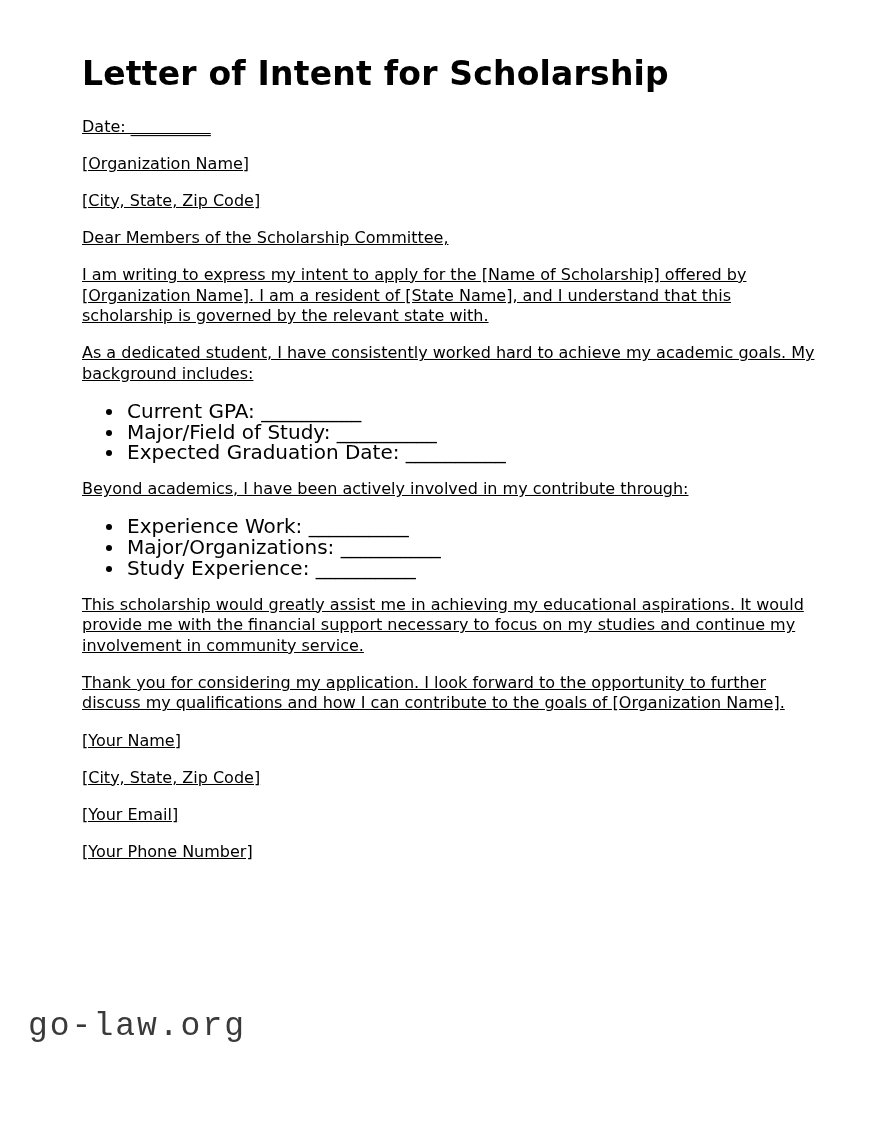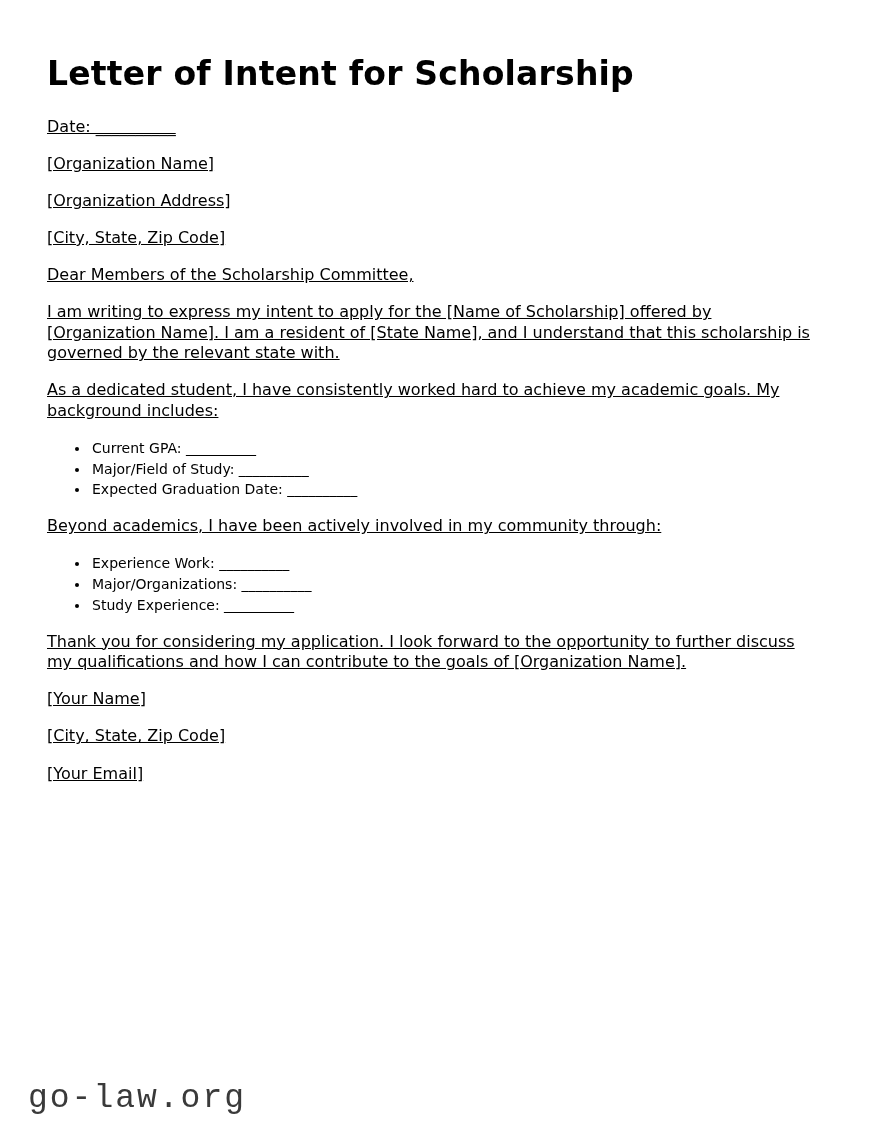--- a/index.html
+++ b/index.html
@@ -5,96 +5,98 @@
   * { box-sizing: border-box; }
   html, body { margin: 0; padding: 0; background: #ffffff; }
   .page {
     position: relative;
     width: 869px;
     height: 1124px;
     background: #ffffff;
     color: #000000;
     font-family: "DejaVu Sans", "Liberation Sans", sans-serif;
     overflow: hidden;
+    padding-left: 35px;
   }
   .content {
     padding: 54px 45px 0 47px;
   }
   .doc-title {
     font-size: 33px;
     font-weight: bold;
     line-height: 1.2;
     margin: 0 0 23px 0;
     letter-spacing: 0.2px;
   }
   .para {
     font-size: 16px;
     line-height: 20.6px;
     margin: 0 0 16.5px 0;
     text-decoration: underline;
   }
   ul.blank-list {
     margin: 0 0 16.5px 0;
     padding: 0 0 0 43px;
-    font-size: 14px;
+    font-size: 20px;
     line-height: 20.6px;
   }
   ul.blank-list li {
     margin: 0;
     padding-left: 2px;
   }
   .footer-brand {
     position: absolute;
     left: 28px;
-    top: 1080px;
+    top: 1008px;
     font-family: "Liberation Mono", "DejaVu Sans Mono", monospace;
     font-size: 33px;
     letter-spacing: 2px;
     color: #3a3a3a;
     white-space: nowrap;
   }
 </style>
 </head>
 <body>
 
 <div class="page">
   <div class="content">
 
     <h1 class="doc-title">Letter of Intent for Scholarship</h1>
 
     <p class="para">Date: __________</p>
 
     <p class="para">[Organization Name]</p>
-    <p class="para">[Organization Address]</p>
     <p class="para">[City, State, Zip Code]</p>
 
     <p class="para">Dear Members of the Scholarship Committee,</p>
 
     <p class="para">I am writing to express my intent to apply for the [Name of Scholarship] offered by [Organization Name]. I am a resident of [State Name], and I understand that this scholarship is governed by the relevant state with.</p>
 
     <p class="para">As a dedicated student, I have consistently worked hard to achieve my academic goals. My background includes:</p>
 
     <ul class="blank-list">
       <li>Current GPA: __________</li>
       <li>Major/Field of Study: __________</li>
       <li>Expected Graduation Date: __________</li>
     </ul>
 
-    <p class="para">Beyond academics, I have been actively involved in my community through:</p>
+    <p class="para">Beyond academics, I have been actively involved in my contribute through:</p>
 
     <ul class="blank-list">
       <li>Experience Work: __________</li>
       <li>Major/Organizations: __________</li>
       <li>Study Experience: __________</li>
     </ul>
 
+    <p class="para">This scholarship would greatly assist me in achieving my educational aspirations. It would provide me with the financial support necessary to focus on my studies and continue my involvement in community service.</p>
 
     <p class="para">Thank you for considering my application. I look forward to the opportunity to further discuss my qualifications and how I can contribute to the goals of [Organization Name].</p>
 
 
     <p class="para">[Your Name]</p>
     <p class="para">[City, State, Zip Code]</p>
     <p class="para">[Your Email]</p>
+    <p class="para">[Your Phone Number]</p>
 
   </div>
 
   <div class="footer-brand">go-law.org</div>
 </div>
 
 </body></html>

